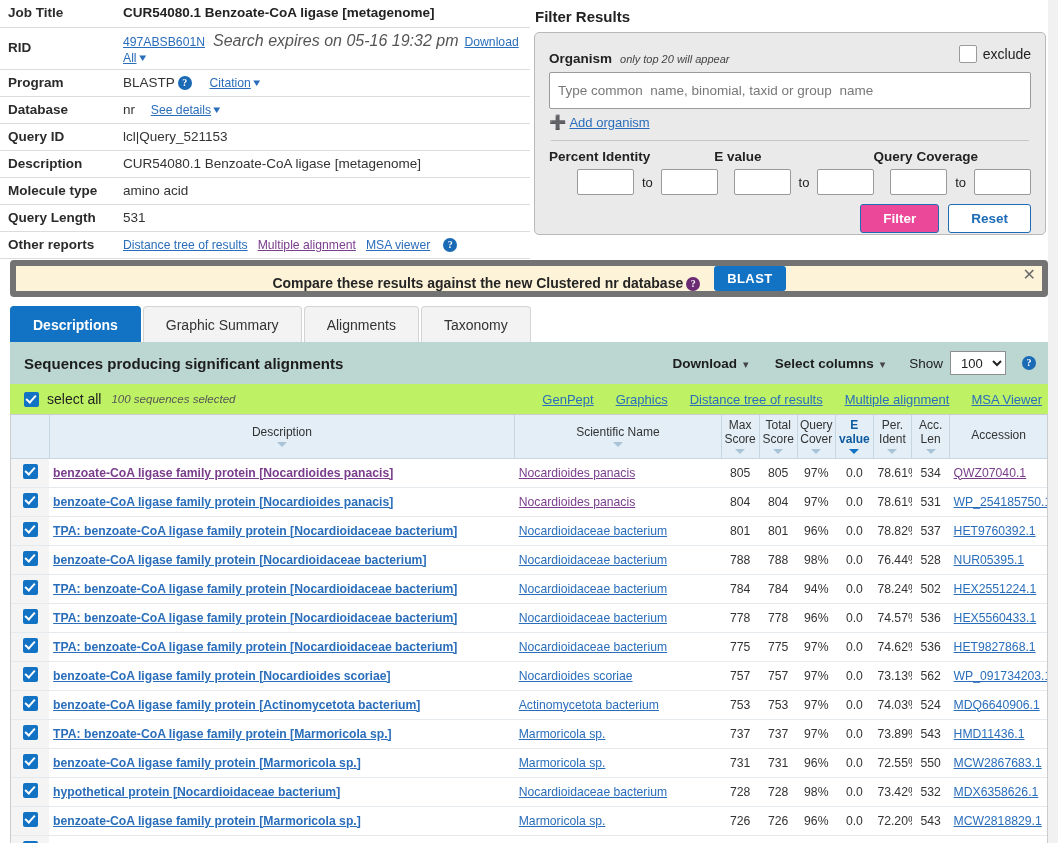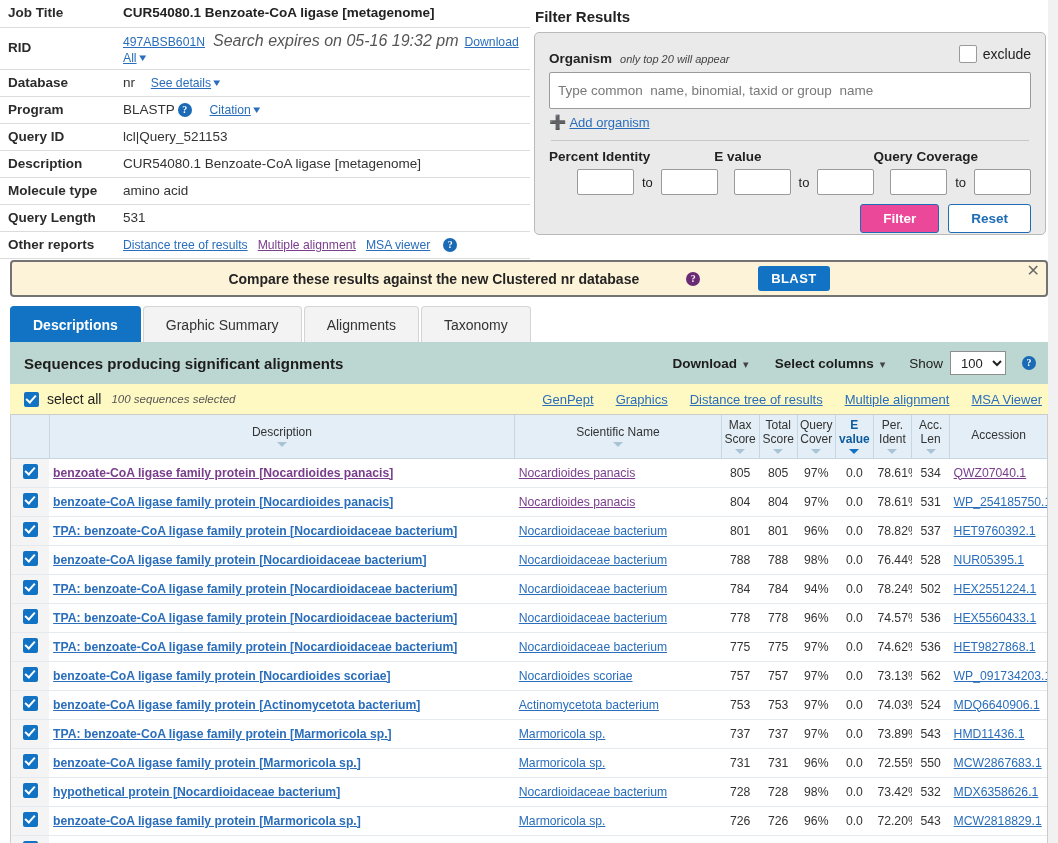--- a/index.html
+++ b/index.html
@@ -94,22 +94,22 @@
     font-size: 13.5px; font-weight: bold; border-radius: 3px;
     padding: 6px 22px; cursor: pointer; font-family: "Liberation Sans", sans-serif;
   }
   .btn-primary { background: #ec4899; color: #fff; border: 1px solid #1e6cb5; }
   .btn-secondary { background: #fff; color: #1e6cb5; border: 1px solid #1e6cb5; margin-left: 9px; }
 
   
   .banner {
     position: relative;
     margin: 8px 10px 0 10px; height: 37px;
-    background: #fdf3d8; border: 2px solid #737373; border-radius: 4px;
-    display: flex; align-items: center; justify-content: center; gap: 44px;
+    background: #fdf3d8; border: 6px solid #737373; border-radius: 4px;
+    display: flex; align-items: flex-end; justify-content: center;
   }
   .banner-text { font-size: 14px; font-weight: bold; color: #252525; }
   .banner-btn {
     background: #1273c4; color: #fff; font-size: 13px; font-weight: bold;
     border: none; border-radius: 3px; padding: 5px 13px; margin-left: 14px;
     letter-spacing: .4px; cursor: pointer; font-family: "Liberation Sans", sans-serif;
   }
   .banner-close {
     position: absolute; right: 6px; top: 1px;
     font-size: 16px; color: #6a6a6a; cursor: pointer; line-height: 1;
@@ -139,21 +139,21 @@
   .show-select {
     margin-left: 7px; width: 56px; height: 24px; background: #fff;
     border: 1px solid #8e8e8e; font-size: 13px; color: #222;
     padding: 0 2px 0 6px; font-family: "Liberation Sans", sans-serif;
   }
   .res-help { margin-left: 16px; }
 
   
   .sel-row {
     margin: 0 10px; height: 30px; display: flex; align-items: center;
-    padding: 0 6px 0 14px; background: #fef9c3;
+    padding: 0 6px 0 14px; background: #bef264;
   }
   .chk {
     width: 15px; height: 15px; background: #1273c4; border-radius: 2px;
     position: relative; display: inline-block; cursor: pointer;
   }
   .chk:after {
     content: ""; position: absolute; left: 4px; top: 1px;
     width: 4px; height: 8px; border: solid #fff;
     border-width: 0 2px 2px 0; transform: rotate(42deg);
   }
@@ -207,31 +207,31 @@
         <td class="lbl">Job Title</td>
         <td class="val" style="font-weight:bold;color:#222">CUR54080.1 Benzoate-CoA ligase [metagenome]</td>
       </tr>
       <tr>
         <td class="lbl">RID</td>
         <td class="val">
           <a class="link-blue" href="#">497ABSB601N</a><span class="expires">Search expires on 05-16 19:32 pm</span><a class="link-blue" href="#">Download All</a><span class="caret">▾</span>
         </td>
       </tr>
       <tr>
+        <td class="lbl">Program</td>
+        <td class="val">
+          <span>BLASTP</span><span class="qmark">?</span>
+          <span style="display:inline-block;width:14px"></span><a class="link-blue" href="#">Citation</a><span class="caret">▾</span>
+        </td>
+      </tr>
+      <tr>
         <td class="lbl">Database</td>
         <td class="val">
           <span>nr</span>
           <span style="display:inline-block;width:12px"></span><a class="link-blue" href="#">See details</a><span class="caret">▾</span>
-        </td>
-      </tr>
-      <tr>
-        <td class="lbl">Program</td>
-        <td class="val">
-          <span>BLASTP</span><span class="qmark">?</span>
-          <span style="display:inline-block;width:14px"></span><a class="link-blue" href="#">Citation</a><span class="caret">▾</span>
         </td>
       </tr>
       <tr>
         <td class="lbl">Query ID</td>
         <td class="val">lcl|Query_521153</td>
       </tr>
       <tr>
         <td class="lbl">Description</td>
         <td class="val">CUR54080.1 Benzoate-CoA ligase [metagenome]</td>
       </tr>

